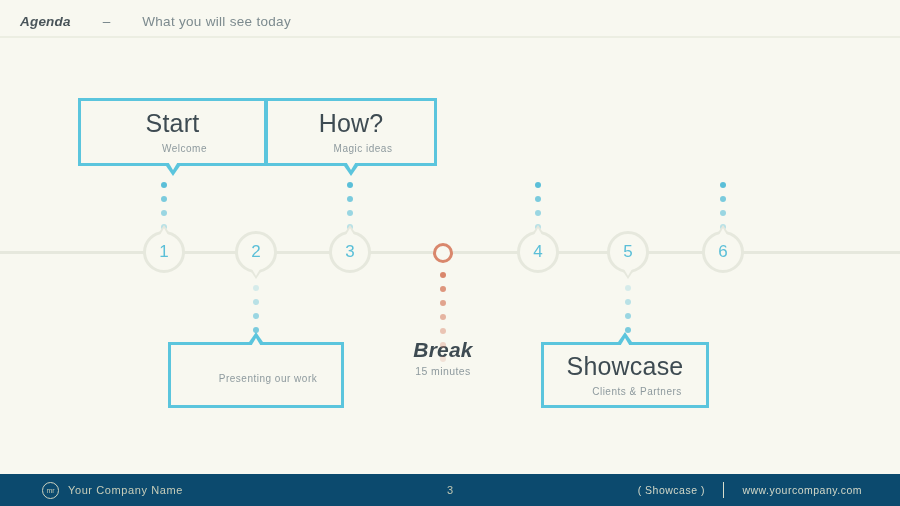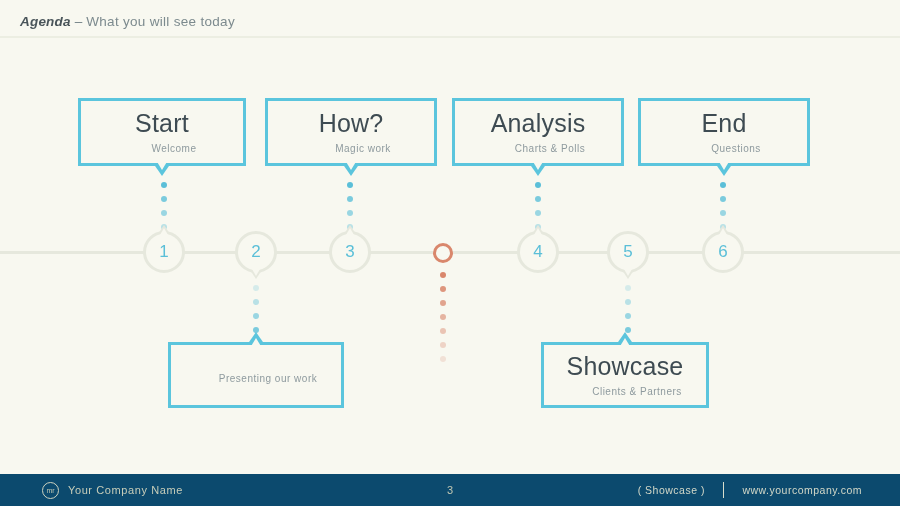--- a/index.html
+++ b/index.html
@@ -26,20 +26,21 @@
 
   
   .header {
     position: absolute;
     left: 20px;
     top: 8px;
     height: 26px;
     display: flex;
     align-items: center;
     white-space: nowrap;
+    gap: 28px;
   }
   .header-title {
     font-size: 13.5px;
     font-weight: bold;
     font-style: italic;
     color: #4a555a;
     letter-spacing: 0.2px;
   }
   .header-sep {
     font-size: 13.5px;
@@ -317,43 +318,33 @@
 
   <div class="header">
     <span class="header-title">Agenda</span>
     <span class="header-sep">–</span>
     <span class="header-sub">What you will see today</span>
   </div>
   <div class="header-rule"></div>
 
   <div class="timeline-line"></div>
 
-  <div class="box" style="left:78px; top:98px; width:168px; height:68px;">
+  <div class="box" style="left:78px; top:98px; width:189px; height:68px;">
     <span class="box-title">Start</span>
     <span class="box-sub">Welcome</span>
     <span class="bnotch down"></span>
   </div>
 
   <div class="box" style="left:265px; top:98px; width:172px; height:68px;">
     <span class="box-title">How?</span>
-    <span class="box-sub">Magic work</span>
+    <span class="box-sub">Magic ideas</span>
     <span class="bnotch down"></span>
   </div>
 
-  <div class="box" style="left:452px; top:98px; width:172px; height:68px;">
-    <span class="box-title">Analysis</span>
-    <span class="box-sub">Charts &amp; Polls</span>
-    <span class="bnotch down"></span>
-  </div>
-
-  <div class="box" style="left:638px; top:98px; width:172px; height:68px;">
-    <span class="box-title">End</span>
-    <span class="box-sub">Questions</span>
-    <span class="bnotch down"></span>
-  </div>
+
 
   <div class="dots" style="left:164px; top:182px;">
     <span class="dot" style="opacity:1"></span>
     <span class="dot" style="opacity:.8"></span>
     <span class="dot" style="opacity:.6"></span>
     <span class="dot" style="opacity:.4"></span>
     <span class="dot" style="opacity:.22"></span>
   </div>
   <div class="dots" style="left:350px; top:182px;">
     <span class="dot" style="opacity:1"></span>
@@ -432,20 +423,24 @@
     <span class="bnotch up"></span>
     <span class="box-sub">Presenting our work</span>
   </div>
 
   <div class="box" style="left:541px; top:342px; width:168px; height:66px;">
     <span class="bnotch up"></span>
     <span class="box-title">Showcase</span>
     <span class="box-sub">Clients &amp; Partners</span>
   </div>
 
+  <div class="break-label" style="left:443px;">
+    <div class="break-title">Break</div>
+    <div class="break-sub">15 minutes</div>
+  </div>
 
   <div class="footer">
     <div class="footer-left">
       <span class="footer-logo">mr</span>
       <span class="footer-company">Your Company Name</span>
     </div>
     <div class="footer-page">3</div>
     <div class="footer-right">
       <span class="footer-addr">( Showcase )</span>
       <span class="footer-div"></span>

